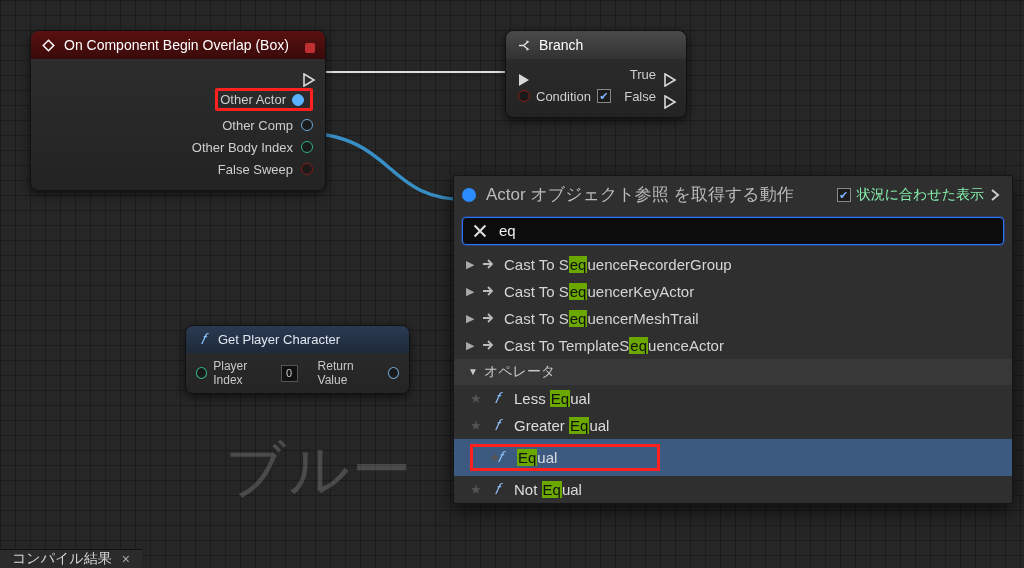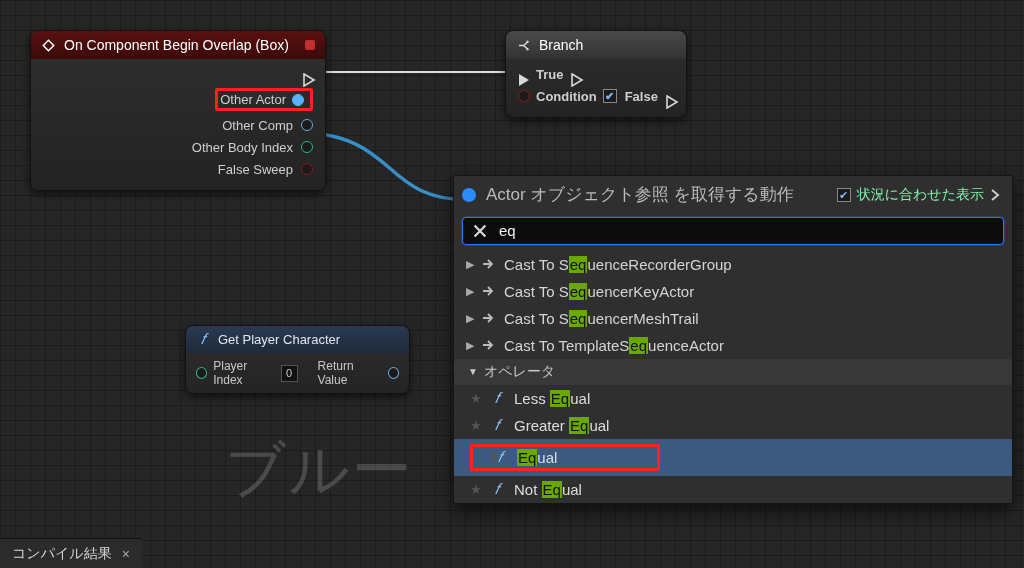--- a/index.html
+++ b/index.html
@@ -8,25 +8,25 @@
   background: #262626;
   background-image:
     linear-gradient(rgba(0,0,0,.25) 1px, transparent 1px),
     linear-gradient(90deg, rgba(0,0,0,.25) 1px, transparent 1px);
   background-size: 15px 15px;
   position: relative; overflow: hidden; color: #c8c8c8;
 }
 .watermark { position:absolute; left:225px; top:430px; font-size:60px; color:rgba(210,210,210,.22); font-weight:500; letter-spacing:2px; }
 .node { position:absolute; background:linear-gradient(#2f2f2f,#232323); border:1px solid #111; border-radius:8px; box-shadow:0 3px 8px rgba(0,0,0,.6); }
 .node-head { display:flex; align-items:center; padding:6px 10px; border-radius:8px 8px 0 0; font-size:14px; color:#fff; gap:8px; }
-.node-head.red { background:linear-gradient(#5a1010,#3a0a0a); }
+.node-head.red { background:linear-gradient(#5a1010,#3a0a0a);align-items:flex-end; }
 .node-head.grey { background:linear-gradient(#4a4a4a,#323232); }
 .node-body { padding:4px 0 10px; }
 .node-row { display:flex; justify-content:flex-end; align-items:center; padding:3px 12px; font-size:13px; color:#cfcfcf; gap:8px; min-height:22px; }
-.node-row.split { justify-content:flex-start;font-weight:bold; }
+.node-row.split { justify-content:space-between; }
 .pin { width:12px; height:12px; border:1.5px solid #6fa8d8; border-radius:50%; background:#1a1a1a; display:inline-block; }
 .pin.fill { background:#58b2ff; border-color:#58b2ff; }
 .pin-exec { width:0; height:0; border-top:6px solid transparent; border-bottom:6px solid transparent; border-left:10px solid #bdbdbd; display:inline-block; }
 .pin-exec.outline { border-left:none; width:10px; height:12px; background:none; position:relative; }
 .pin-exec.outline svg{ position:absolute; top:-1px; left:-1px;}
 .red-dot { width:10px; height:10px; background:#c03030; border-radius:2px; }
 .hl-red { border:3px solid #ff2020; padding:1px 6px 1px 2px; border-radius:2px; display:inline-flex; align-items:center; gap:6px; }
 .fnode { position:absolute; background:linear-gradient(#2e2e2e,#242424); border:1px solid #111; border-radius:8px; box-shadow:0 3px 8px rgba(0,0,0,.6); }
 .fnode-head { background:linear-gradient(#2a3a52,#1f2a3a); border-radius:8px 8px 0 0; padding:5px 10px; font-size:13px; color:#e0e6ef; display:flex; gap:8px; align-items:center; }
 .fnode-body { padding:6px 10px; display:flex; justify-content:space-between; align-items:center; font-size:12px; gap:20px; }
@@ -49,21 +49,21 @@
 .ctx-list { max-height:320px; }
 .ctx-item { display:flex; align-items:center; padding:5px 10px 5px 28px; font-size:15px; color:#d5d5d5; gap:8px; position:relative; }
 .ctx-item .arrow { position:absolute; left:12px; font-size:11px; color:#aaa; }
 .ctx-cat { padding:4px 10px 4px 14px; font-size:14px; color:#c8c8c8; background:#383838; display:flex; gap:6px; align-items:center;}
 .ctx-fn { display:flex; align-items:center; padding:5px 10px 5px 36px; font-size:15px; color:#ddd; gap:10px; position:relative;}
 .ctx-fn .star{ position:absolute; left:16px; color:#555; font-size:13px;}
 .ctx-fn.selected { background:#3c5a80; }
 .hl-green { background:#6aa800; color:#111; padding:0 1px; }
 .f-ico { font-style:italic; font-family:Georgia,serif; color:#8fc5ff; width:14px; text-align:center; font-size:15px; }
 .boxed { border:3px solid #ff2020; margin:0 -3px; }
-.tab-bar { position:absolute; left:0; bottom:0; height:30px; display:flex; align-items:center; background:#2b2b2b; padding:0 2px; border-top:1px solid #111;}
+.tab-bar { position:absolute; left:0; bottom:0; height:19px; display:flex; align-items:center; background:#2b2b2b; padding:0 2px; border-top:1px solid #111;}
 .tab { padding:4px 10px; font-size:14px; color:#d8d8d8; display:flex; gap:10px; align-items:center;}
 .tab .x{ color:#aaa; font-size:14px;}
 </style>
 </head>
 <body>
 
 <div class="watermark">ブルー</div>
 
 <svg class="wire" width="1024" height="568">
   <path d="M 290 72 C 380 72, 420 72, 508 72" stroke="#fff" stroke-width="2" fill="none" opacity=".85"></path>

